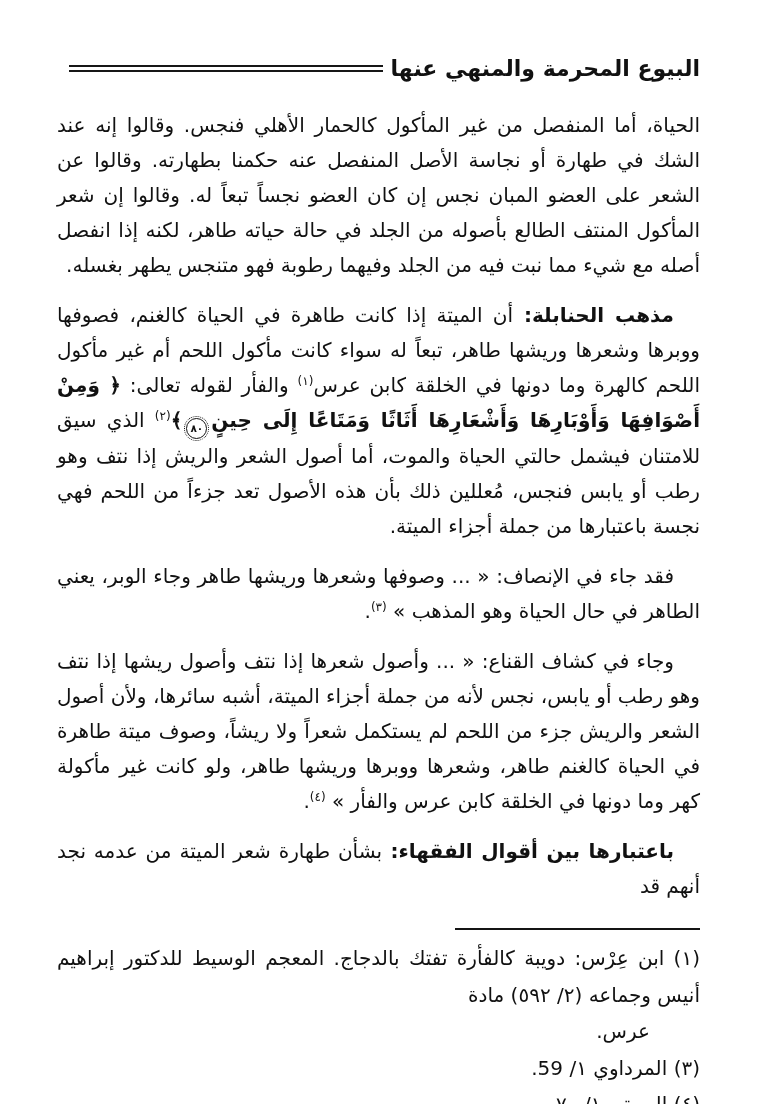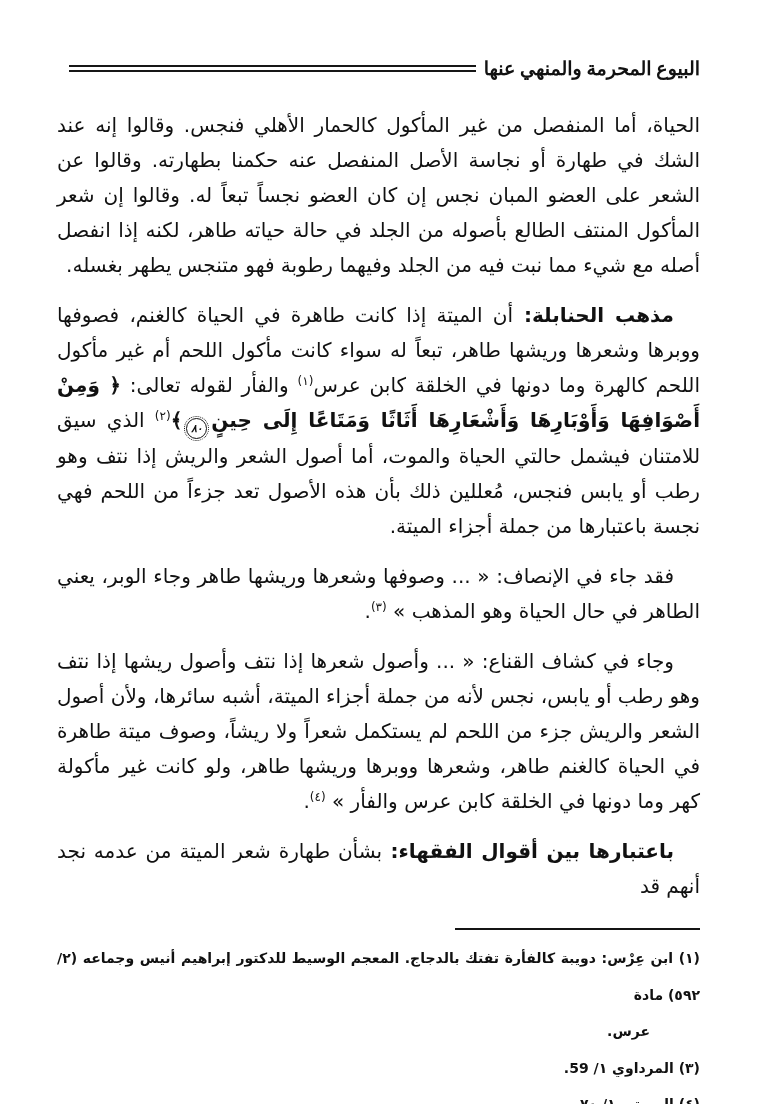--- a/index.html
+++ b/index.html
@@ -18,25 +18,24 @@
   }
 
   
   .header {
     display: flex;
     align-items: center;
     height: 52px;
     margin-bottom: 14px;
   }
   .header-title {
-    font-size: 19px;
+    font-size: 22px;
     font-weight: bold;
     white-space: nowrap;
     padding-left: 8px;
-    font-family: Liberation Serif, serif;
   }
   .header-rule {
     flex: 1 1 auto;
     height: 7px;
     box-sizing: border-box;
     border-top: 2.5px solid #161616;
     border-bottom: 2.5px solid #161616;
     margin-left: 12px;
   }
   .page-num-oval {
@@ -79,36 +78,34 @@
     box-sizing: border-box;
     border: 1.4px solid #111;
     border-radius: 50%;
     outline: 1px dotted #111;
     outline-offset: 1.5px;
     font-size: 10.5px;
     font-weight: bold;
     vertical-align: -5px;
     margin: 0 4px;
     text-indent: 0;
-    font-style: italic;
   }
 
   
   .footnotes { margin-top: 24px; }
   .fn-separator {
     width: 245px;
     height: 0;
     border-top: 2.2px solid #141414;
     margin-bottom: 10px;
   }
   .footnote {
-    font-size: 14px;
+    font-size: 20px;
     line-height: 36.5px;
     text-align: justify;
-    font-weight: bold;
   }
   .footnote.cont { padding-right: 50px; }
 </style>
 </head>
 <body>
 
 <div class="page">
 
   <div class="header">
     <span class="header-title">البيوع المحرمة والمنهي عنها</span>

